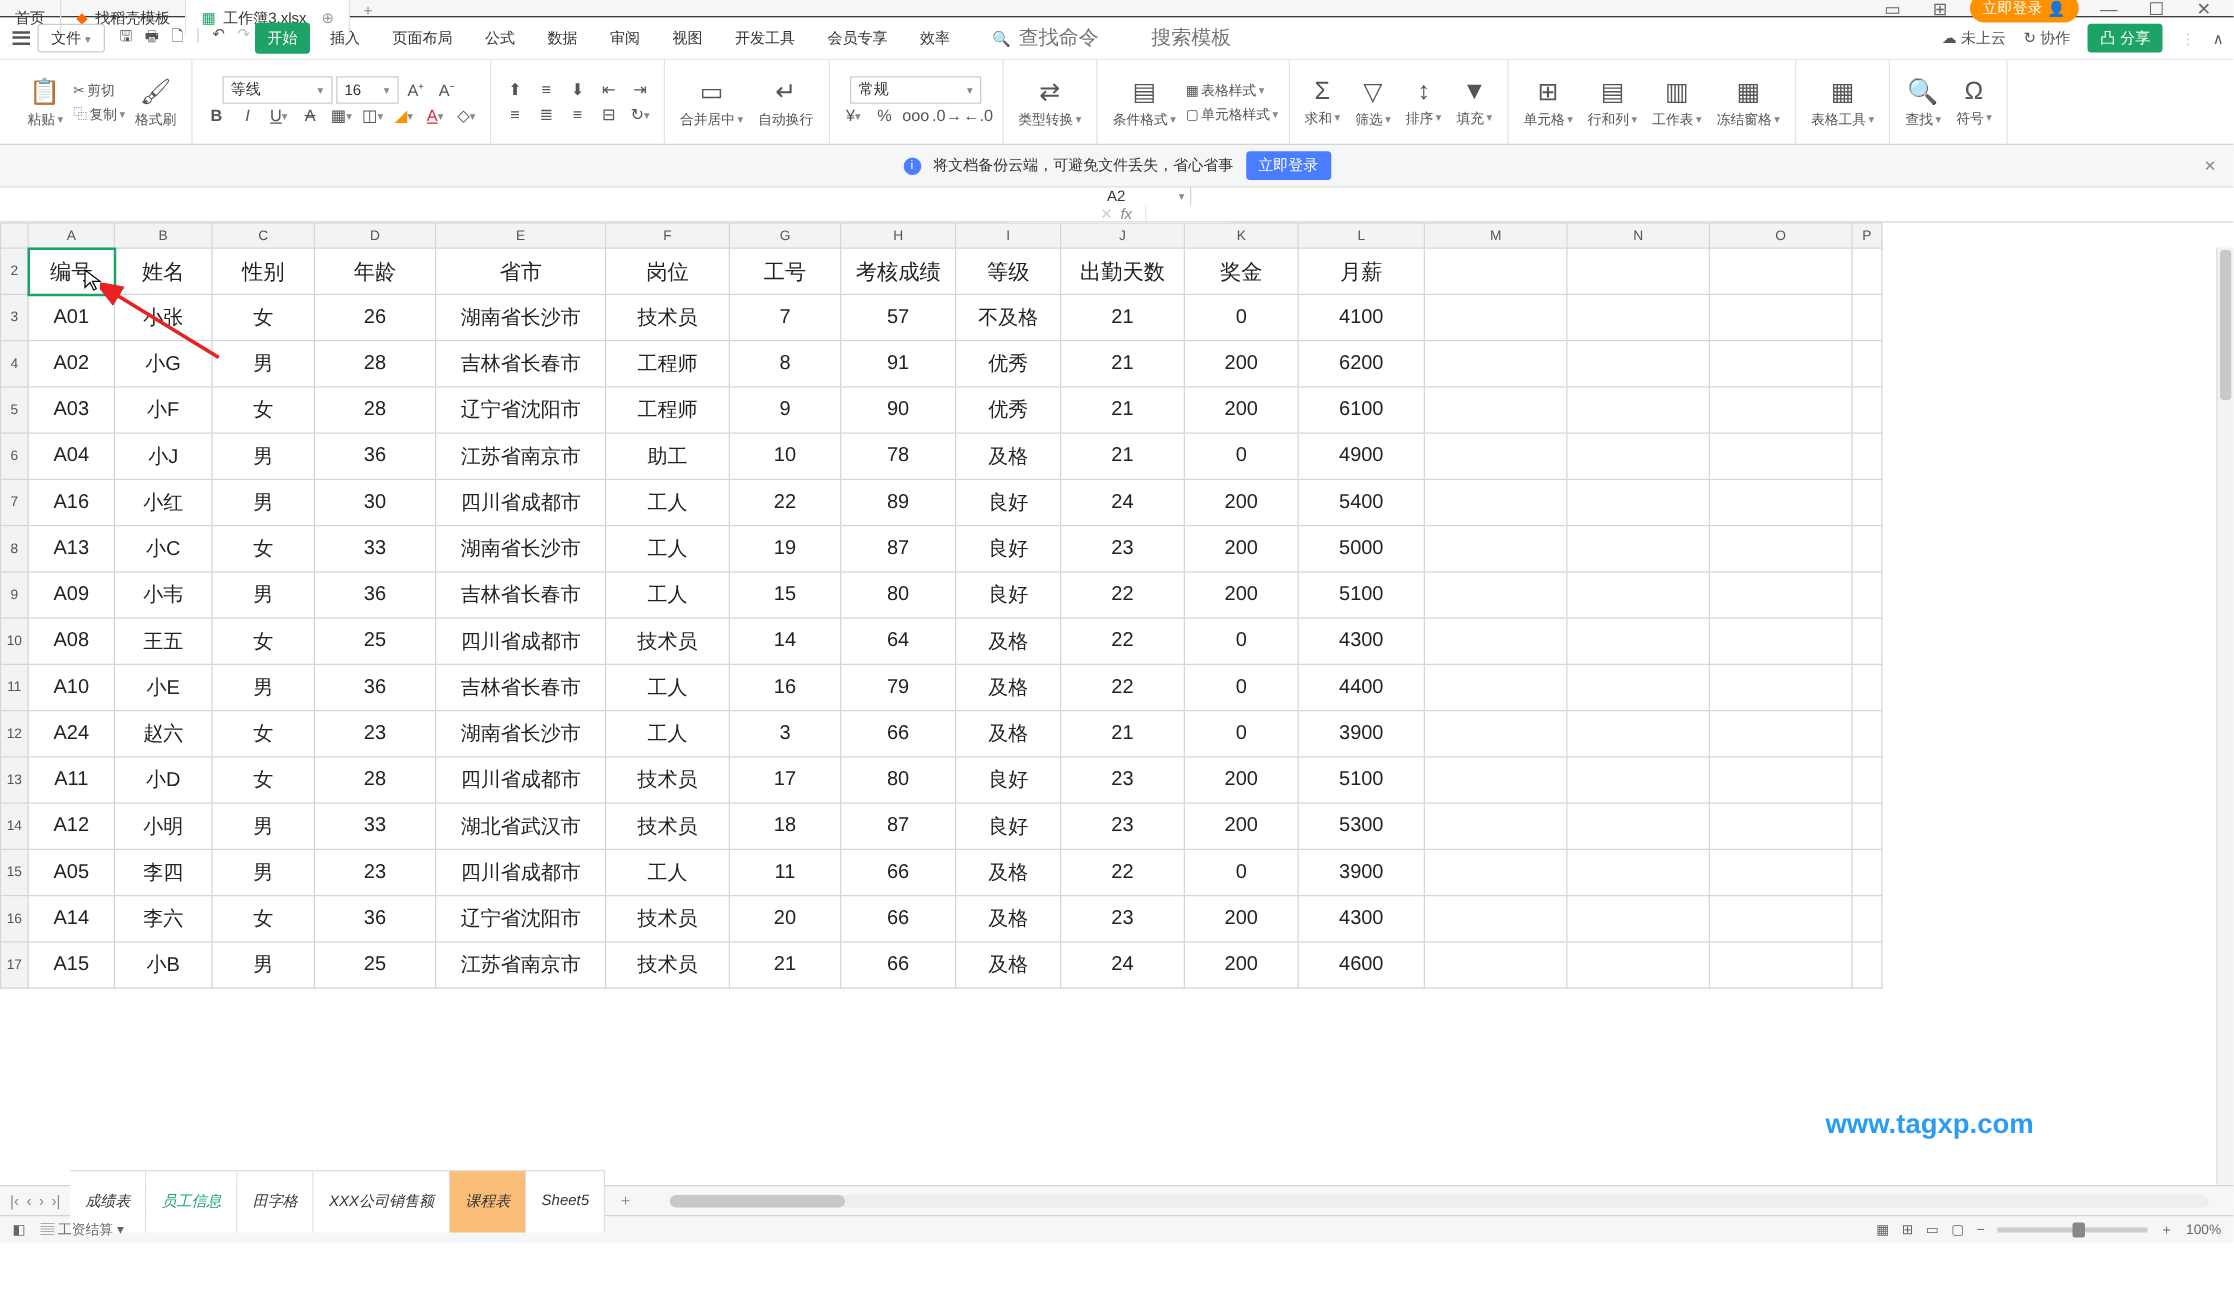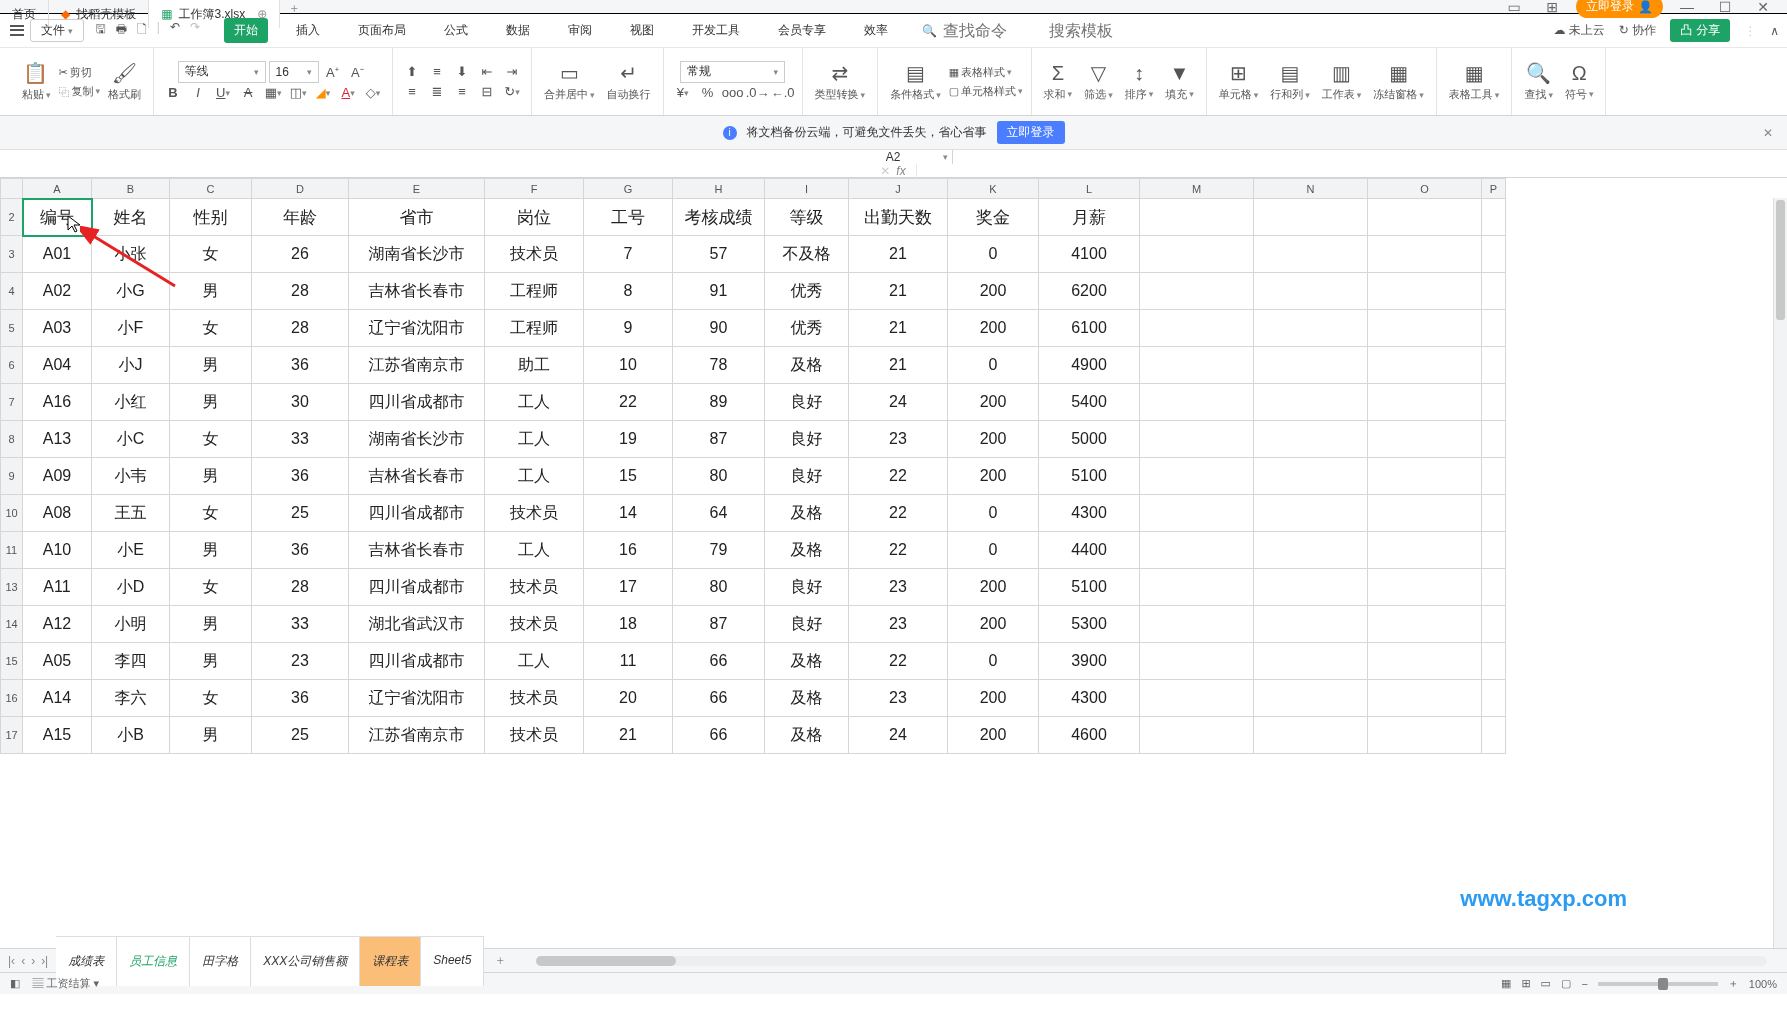--- a/index.html
+++ b/index.html
@@ -15,21 +15,21 @@
 .login-btn { background: #ff9100; color: #fff; padding: 3px 10px; border-radius: 12px; display: flex; align-items: center; gap: 4px; }
 .win-btn { width: 28px; text-align: center; color: #666; cursor: pointer; font-size: 14px; }
 
 
 .menu-bar { height: 34px; background: #fff; display: flex; align-items: center; padding: 0 8px; gap: 4px; border-bottom: 1px solid #e8e8e8; }
 .hamburger { width: 18px; height: 18px; display: flex; flex-direction: column; justify-content: space-around; padding: 2px; }
 .hamburger span { height: 2px; background: #555; }
 .file-menu { padding: 2px 10px; border: 1px solid #ccc; border-radius: 3px; display:flex; align-items:center; gap:3px;}
 .qat { display: flex; gap: 10px; margin-left: 8px; color: #555; }
 .qat span { cursor: pointer; }
-.menu-tabs { display: flex; margin-left: 20px; gap: 18px; }
+.menu-tabs { display: flex; gap: 6px; }
 .menu-tab { padding: 4px 10px; cursor: pointer; }
 .menu-tab.active { background: #1ea366; color: #fff; border-radius: 3px; }
 .search-area { margin-left: 20px; display: flex; align-items: center; gap: 6px; color: #888; }
 .search-area input { border: none; outline: none; width: 100px; font-size: 16px; }
 .menu-right { margin-left: auto; display: flex; align-items: center; gap: 14px; color: #555; }
 .share-btn { background: #1ea366; color: #fff; padding: 3px 10px; border-radius: 3px; display: flex; align-items: center; gap: 4px; }
 
 
 .ribbon { height: 68px; background: #fff; display: flex; align-items: center; padding: 0 10px; border-bottom: 1px solid #d4d4d4; }
 .ribbon-group { display: flex; flex-direction: column; align-items: center; padding: 0 8px; border-right: 1px solid #e4e4e4; height: 100%; justify-content: center; }
@@ -624,20 +624,39 @@
           <td class="cell">及格</td>
           <td class="cell">22</td>
           <td class="cell">0</td>
           <td class="cell">4400</td>
           <td class="cell"></td>
           <td class="cell"></td>
           <td class="cell"></td>
           <td class="cell"></td>
         </tr>
         <tr>
+          <td class="row-hdr">12</td>
+          <td class="cell">A24</td>
+          <td class="cell">赵六</td>
+          <td class="cell">女</td>
+          <td class="cell">23</td>
+          <td class="cell">湖南省长沙市</td>
+          <td class="cell">工人</td>
+          <td class="cell">3</td>
+          <td class="cell">66</td>
+          <td class="cell">及格</td>
+          <td class="cell">21</td>
+          <td class="cell">0</td>
+          <td class="cell">3900</td>
+          <td class="cell"></td>
+          <td class="cell"></td>
+          <td class="cell"></td>
+          <td class="cell"></td>
+        </tr>
+        <tr>
           <td class="row-hdr">13</td>
           <td class="cell">A11</td>
           <td class="cell">小D</td>
           <td class="cell">女</td>
           <td class="cell">28</td>
           <td class="cell">四川省成都市</td>
           <td class="cell">技术员</td>
           <td class="cell">17</td>
           <td class="cell">80</td>
           <td class="cell">良好</td>

